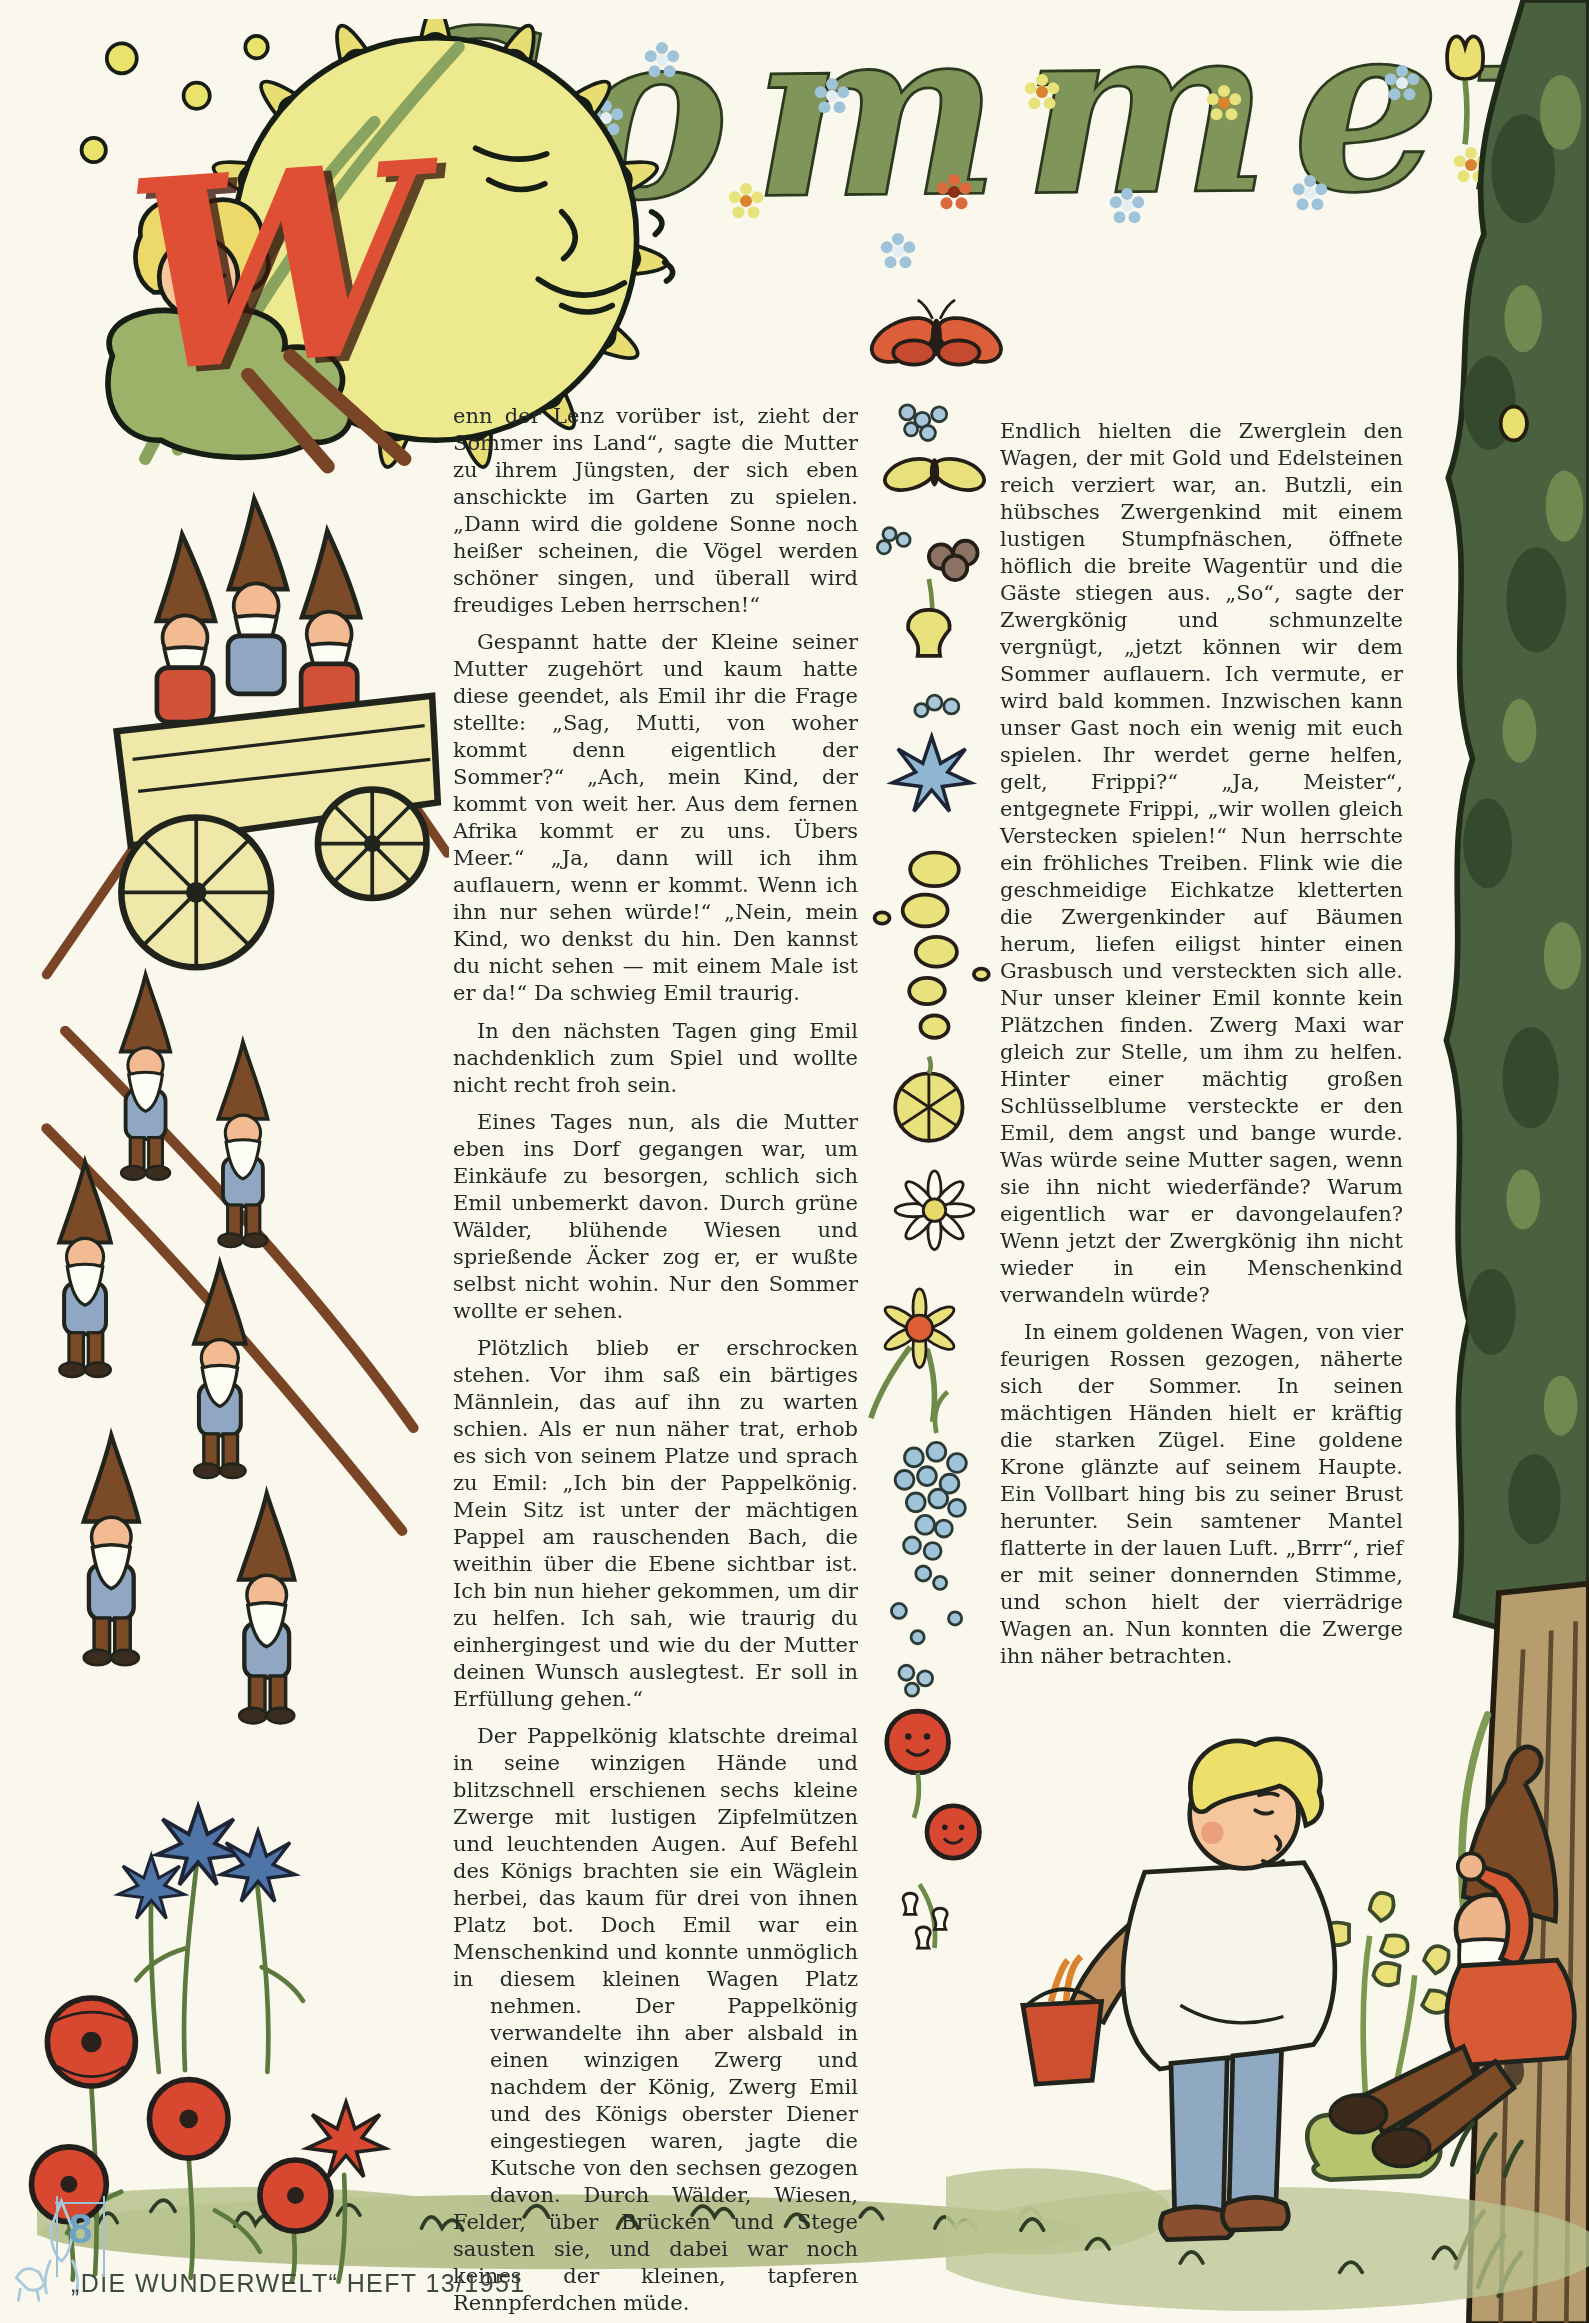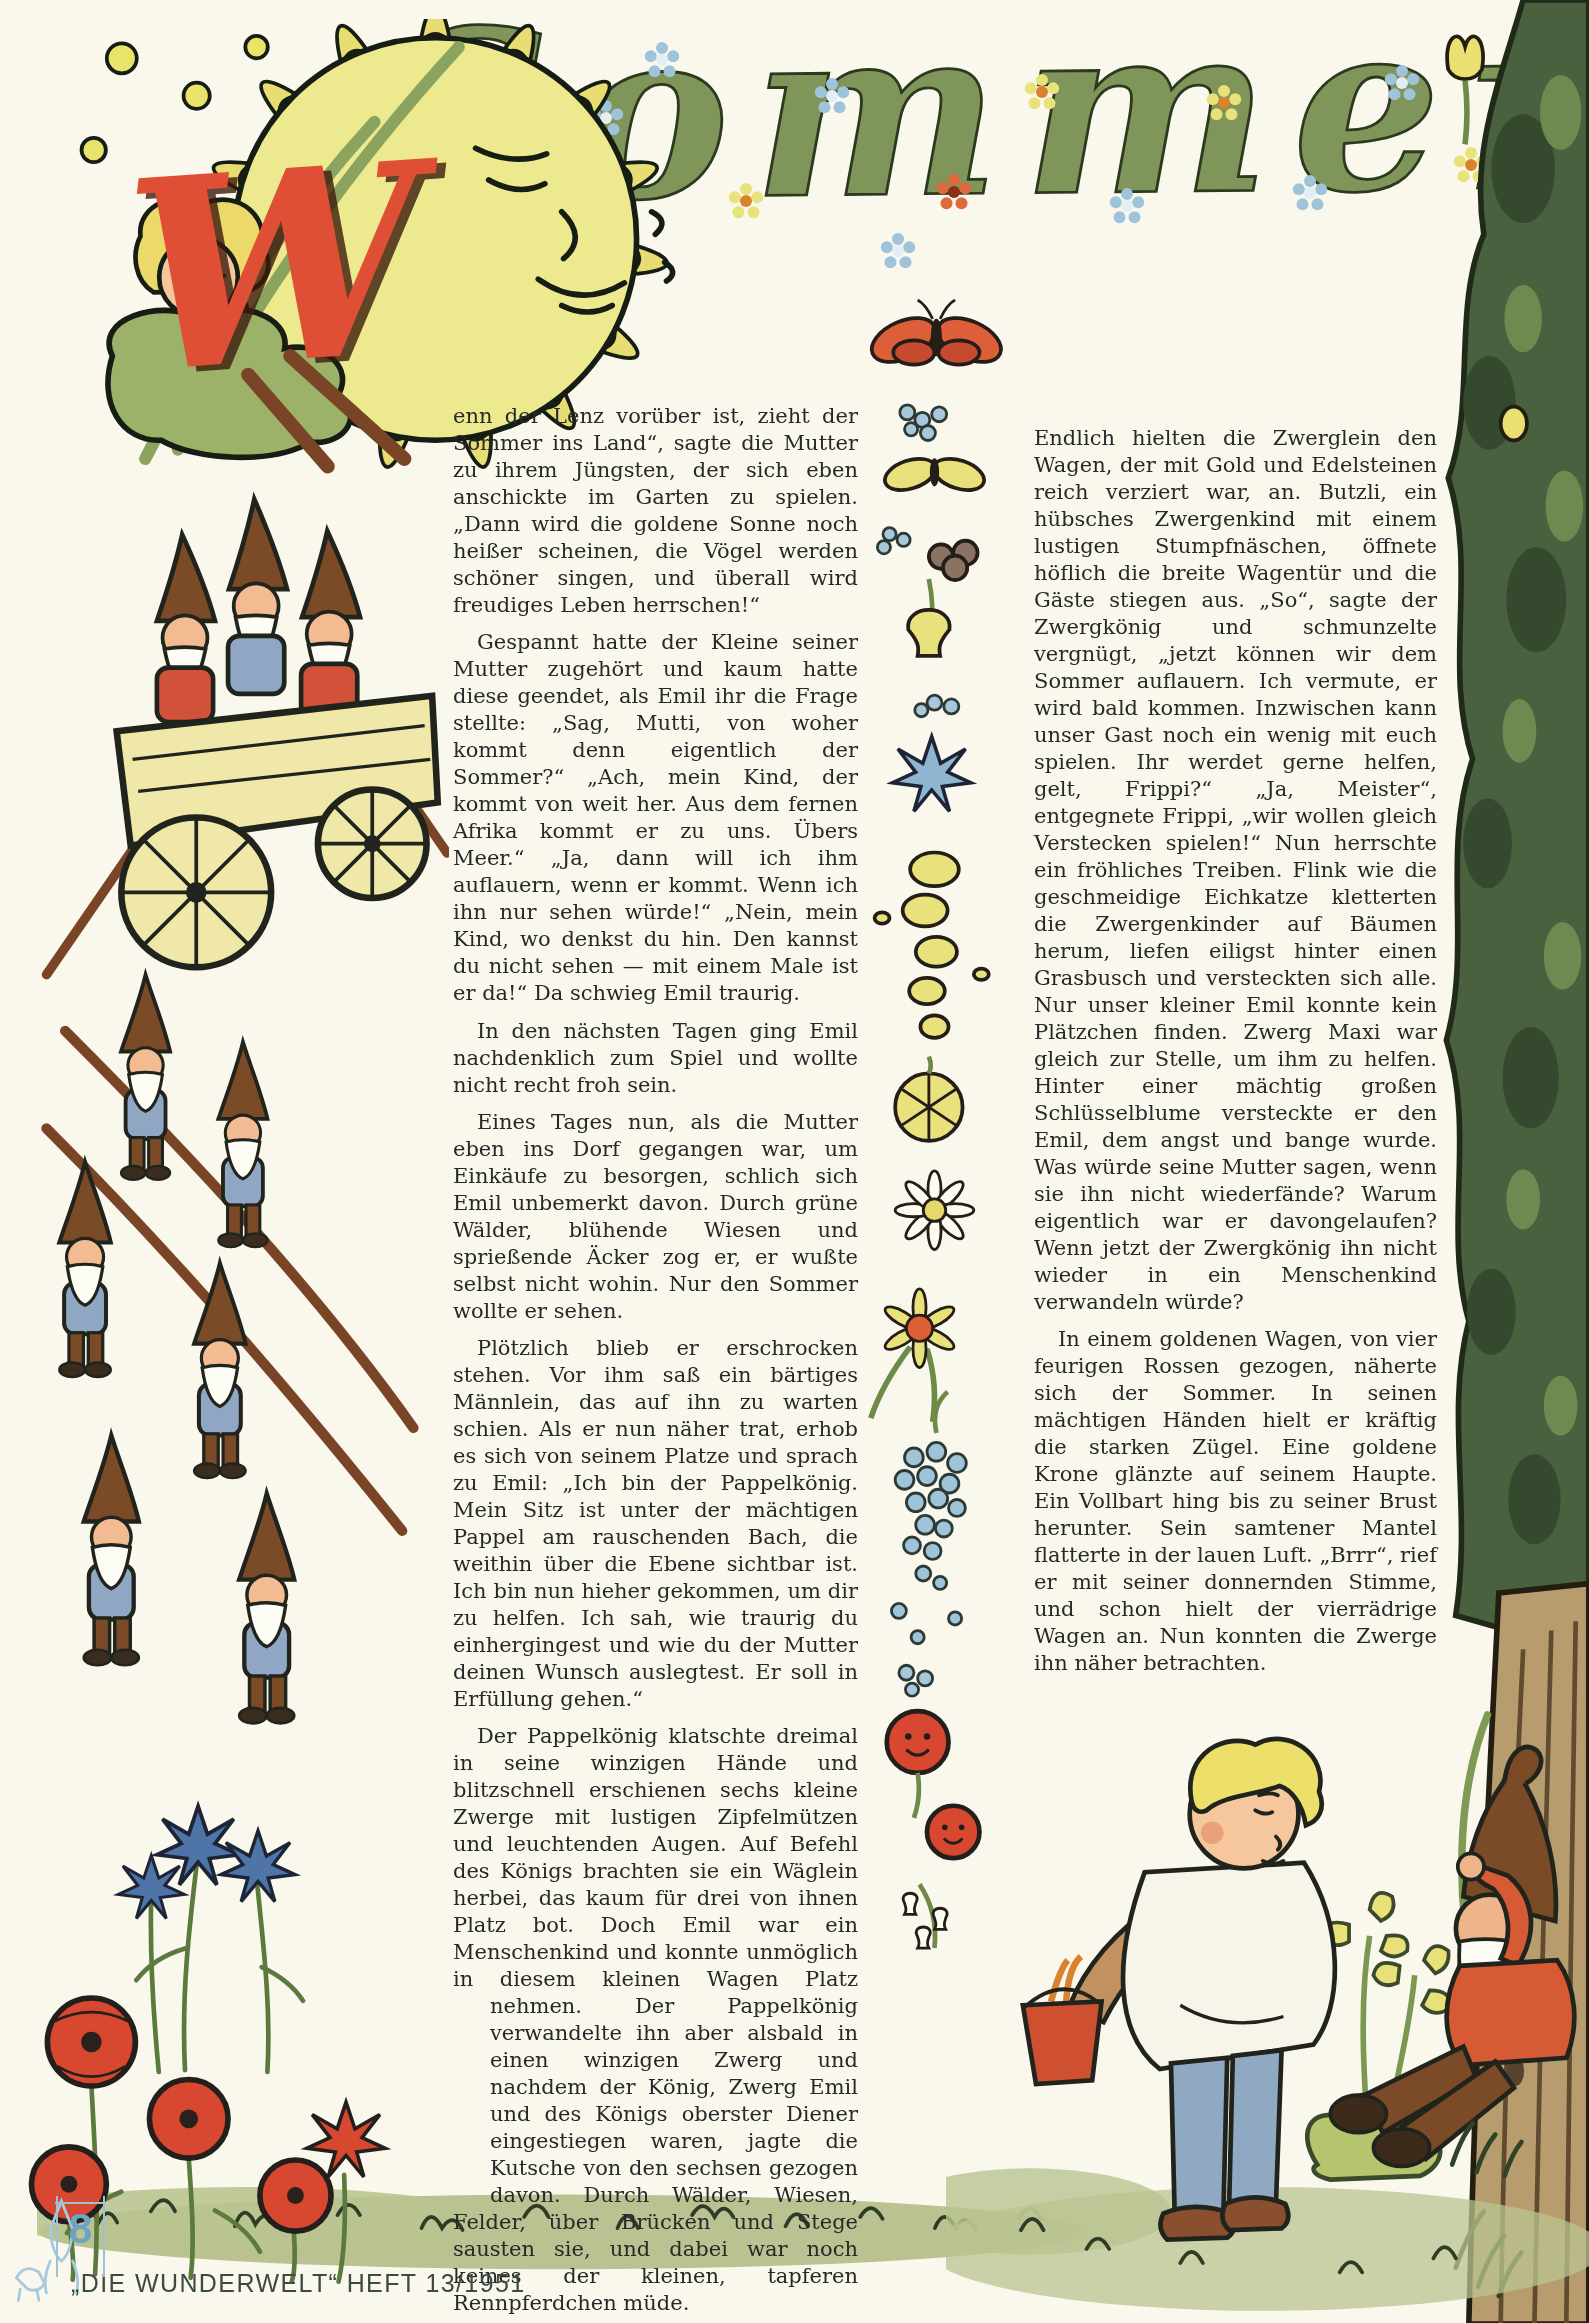--- a/index.html
+++ b/index.html
@@ -9,21 +9,21 @@
   .masthead-title{position:absolute;left:382px;top:-5.6px;width:1218px;white-space:nowrap;
         font-family:"DejaVu Serif",serif;font-style:italic;font-weight:bold;font-size:234px;line-height:1;
         color:#7f955a;letter-spacing:22.5px;-webkit-text-stroke:2.8px #2b3a1e;transform:rotate(-0.6deg);}
   .drop-cap{position:absolute;left:129px;top:137px;font-family:"DejaVu Serif",serif;font-style:italic;
         font-weight:bold;font-size:262px;line-height:1;color:#df4f35;transform:rotate(-4deg);
         text-shadow:8.4px 5.6px 0 rgba(60,26,12,.8);}
   .col{position:absolute;text-align:justify;font-size:21px;line-height:27px;}
   .col p{margin:0 0 10.3px 0;text-indent:24px;}
   .col p.p-first{text-indent:0;}
   .col-left{left:453px;top:403px;width:405px;}
-  .col-right{left:1034px;top:418px;width:403px;margin-top:7px;}
+  .col-right{left:1000px;top:418px;width:403px;}
   .fla{float:left;width:0;height:292px;}
   .flb{float:left;clear:left;width:37px;height:169px;}
   .footer-credit{position:absolute;left:71px;top:2269px;font-family:"Liberation Sans",sans-serif;
         font-weight:normal;font-size:25px;letter-spacing:1.4px;color:#3c4a41;}
   .page-number{position:absolute;left:56px;top:2196px;width:45px;height:81px;
         border-left:2.8px solid #9dc1d6;border-right:2.8px solid #9dc1d6;}
   .page-number:before{content:"";position:absolute;left:-2.8px;right:-2.8px;top:5.6px;border-top:2.8px solid #9dc1d6;}
   .page-number span{display:block;text-align:center;font-family:"Liberation Sans",sans-serif;
         font-weight:bold;font-size:43px;color:#6fa3c4;margin-top:7.5px;}
   .deco-flower{position:absolute;width:12px;height:12px;border-radius:50%;}

